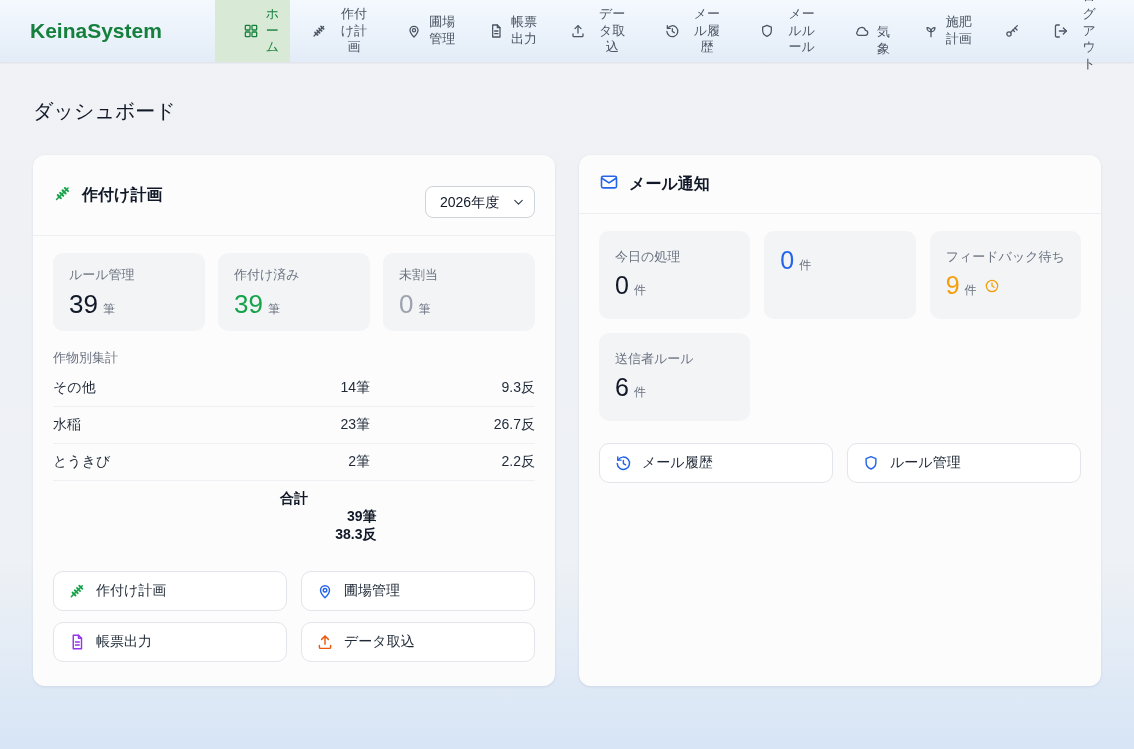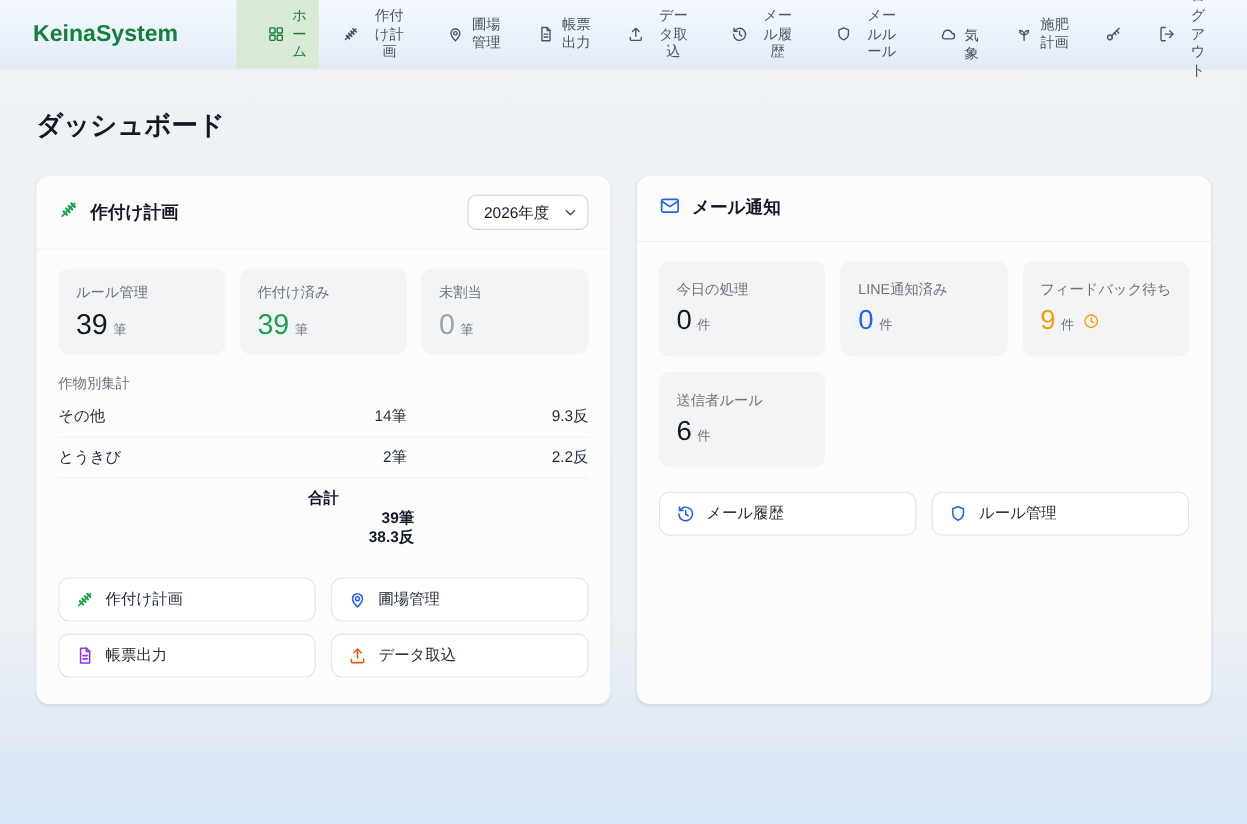--- a/index.html
+++ b/index.html
@@ -20,30 +20,30 @@
           font-size:21px; font-weight:bold; color:#15803d; cursor:pointer; white-space:nowrap; }
   nav { flex:1; display:flex; align-items:stretch; justify-content:space-evenly; padding-right:10px; }
   .nav-item { display:flex; align-items:center; gap:7px; padding:0 11px;
               font-size:13px; color:#4b5563; cursor:pointer; line-height:1.3; }
   .nav-item svg { flex:none; color:#6b7280; }
   .nav-item.active { background:#d8e9d5; color:#15803d;padding-left:28px; }
   .nav-item.active svg { color:#15803d; }
   .nav-lbl { text-align:center; word-break:break-all; }
   
   main { padding:36px 33px 0; }
-  h1 { font-size:24px; font-weight:bold; color:#111827; margin-bottom:30px; }
+  h1 { font-size:20px; font-weight:normal; color:#111827; margin-bottom:30px; }
   .cards { display:grid; grid-template-columns:1fr 1fr; gap:24px; }
   .card { background:#fcfcfd; border-radius:12px; box-shadow:0 1px 3px rgba(20,40,80,.09); }
   .card-head { display:flex; justify-content:space-between; align-items:center;
                padding:17px 20px; border-bottom:1px solid #edeff2; }
   .card-title { display:flex; align-items:center; gap:10px; font-size:16px;
                 font-weight:bold; color:#111827; }
   .card-body { padding:17px 20px 24px; }
   
-  .select-wrap { position:relative; }
+  .select-wrap { position:relative;margin-top:14px; }
   .select-wrap select {
     appearance:none; -webkit-appearance:none;
     font-family:inherit; font-size:14px; color:#111827;
     background:#fff; border:1px solid #cfd4db; border-radius:8px;
     padding:7px 34px 7px 14px; cursor:pointer;
   }
   .select-wrap .chev { position:absolute; right:9px; top:50%; transform:translateY(-50%);
                        pointer-events:none; color:#374151; display:flex; }
   
   .stats3 { display:grid; grid-template-columns:repeat(3,1fr); gap:13px; }
@@ -227,20 +227,25 @@
             </div>
           </div>
         <div class="tbl-caption">作物別集計</div>
         <div id="crop-table">
             <div class="crop-row">
               <span class="nm">その他</span>
               <span class="ct">14筆</span>
               <span class="ar">9.3反</span>
             </div>
             <div class="crop-row">
+              <span class="nm">水稲</span>
+              <span class="ct">23筆</span>
+              <span class="ar">26.7反</span>
+            </div>
+            <div class="crop-row">
               <span class="nm">とうきび</span>
               <span class="ct">2筆</span>
               <span class="ar">2.2反</span>
             </div>
             <div class="crop-row total">
               <span class="nm">合計</span>
               <span class="ct">39筆</span>
               <span class="ar">38.3反</span>
             </div>
           </div>
@@ -299,21 +304,20 @@
       <div class="card-body">
         <div class="stats2" id="mail-stats">
             <div class="statbox">
               <div class="lbl">今日の処理</div>
               <div class="valrow">
                 <span class="num" style="color:#111827">0</span>
                 <span class="unit">件</span>
               </div>
             </div>
             <div class="statbox">
-              <div class="lbl">LINE通知済み</div>
               <div class="valrow">
                 <span class="num" style="color:#2563eb">0</span>
                 <span class="unit">件</span>
               </div>
             </div>
             <div class="statbox">
               <div class="lbl">フィードバック待ち</div>
               <div class="valrow">
                 <span class="num" style="color:#f59e0b">9</span>
                 <span class="unit">件</span>

